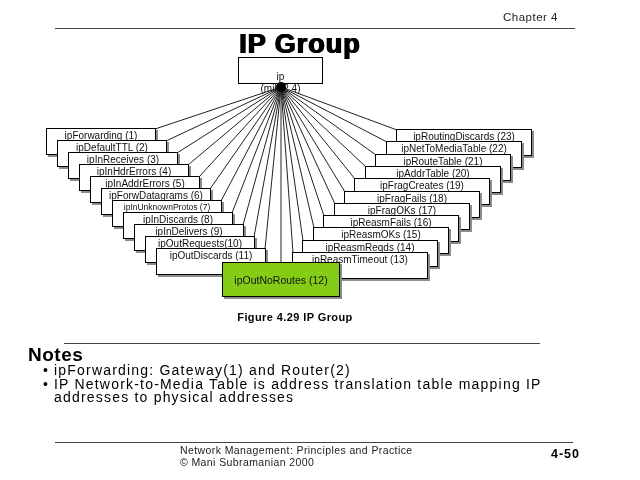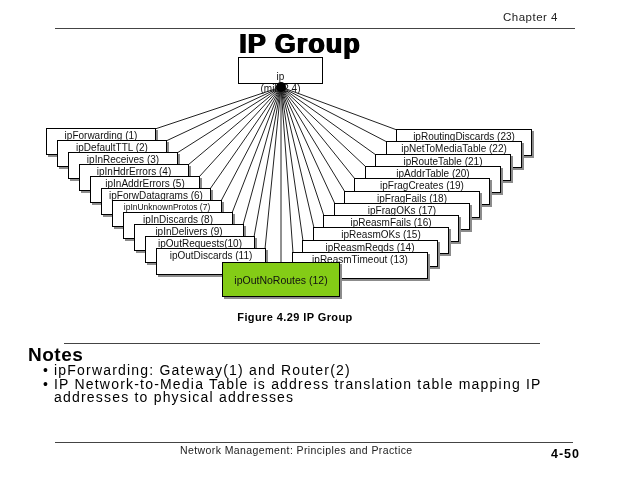--- a/index.html
+++ b/index.html
@@ -113,16 +113,17 @@
   <div class="rule rule-notes"></div>
   <div class="notes-heading">Notes</div>
   <ul class="notes-list" id="notesList">
       <li>ipForwarding: Gateway(1) and Router(2)</li>
       <li>IP Network-to-Media Table is address translation table mapping IP addresses to physical addresses</li>
     </ul>
 
   <div class="rule rule-footer"></div>
   <div class="footer">
     <div>Network Management: Principles and Practice</div>
+    <div>© Mani Subramanian 2000</div>
   </div>
   <div class="page-num">4-50</div>
 
 </div>
 
 </body></html>

